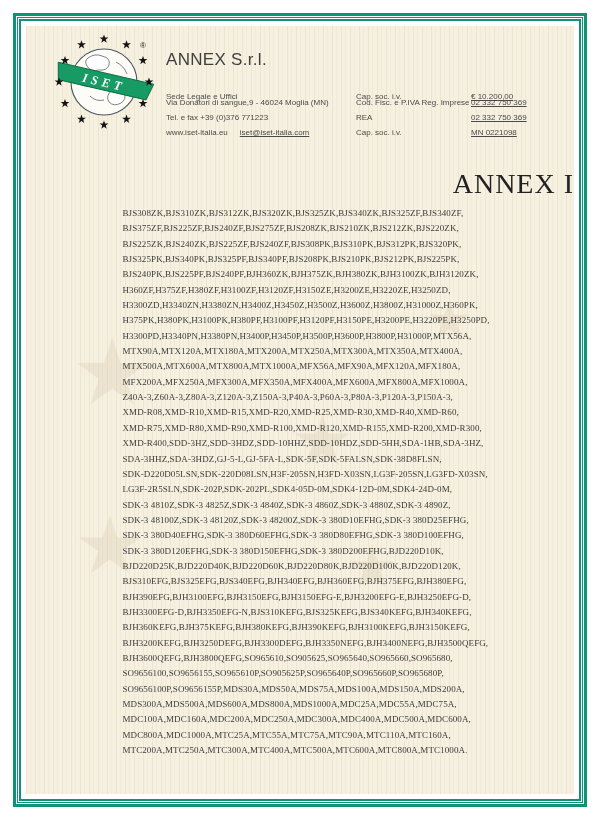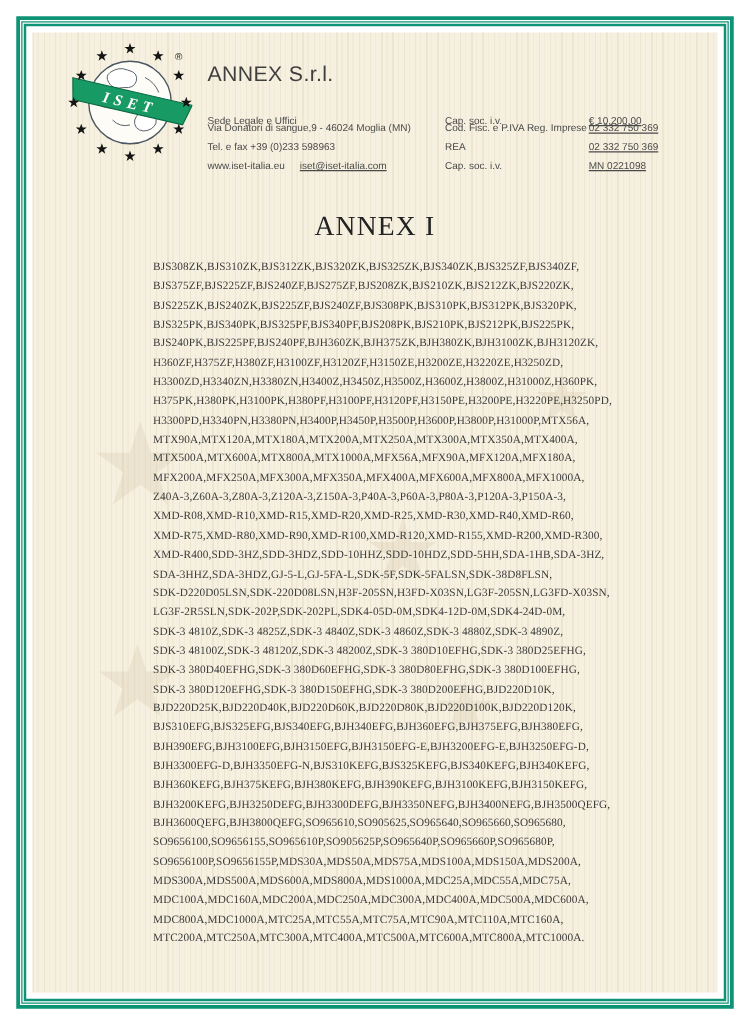--- a/index.html
+++ b/index.html
@@ -42,22 +42,22 @@
   .hline{position:absolute;font-size:8px;color:#4a4a4a;white-space:nowrap;}
   .addr{left:140px;}
   .r1{top:66px;} .r2{top:72px;} .r3{top:87px;} .r4{top:102px;}
   .reg-label{left:330px;}
   .reg-value{left:445px;text-decoration:underline;}
   .link{text-decoration:none;color:#4a4a4a;cursor:pointer;text-align:right;}
   .link.u{text-decoration:underline;margin-left:12px;}
 
   
   .annex-title{
-    position:absolute;left:0;right:0;top:142px;text-align:center;
-    font-family:"Liberation Serif",serif;font-size:22px;letter-spacing:1px;color:#222222;
+    position:absolute;left:0;right:0;top:142px;text-align:right;
+    font-family:"Liberation Serif",serif;font-size:28px;letter-spacing:1px;color:#222222;
   }
   .annex-body{position:absolute;left:0;right:0;top:180px;text-align:center;}
   .annex-inner{display:inline-block;text-align:left;padding-left:12px;}
   .annex-line{
     font-family:"Liberation Serif",serif;
     font-size:9px;line-height:15.35px;letter-spacing:0.1px;
     color:#3b3b3b;white-space:nowrap;
   }
 </style>
 </head>
@@ -110,21 +110,21 @@
                 <use href="#st" transform="translate(27.5,10.8)"></use>
               </g>
               <text x="86" y="14" font-size="8" fill="#222222">®</text>
             </svg>
           </div>
 
           <div class="company-name">ANNEX S.r.l.</div>
 
           <div class="hline addr r1">Sede Legale e Uffici</div>
           <div class="hline addr r2">Via Donatori di sangue,9 - 46024 Moglia (MN)</div>
-          <div class="hline addr r3">Tel. e fax +39 (0)233 598963</div>
+          <div class="hline addr r3">Tel. e fax +39 (0)376 771223</div>
           <div class="hline addr r4">
             <span class="link">www.iset-italia.eu</span><span class="link u">iset@iset-italia.com</span>
           </div>
 
           <div class="hline reg-label r1">Cap. soc. i.v.</div>
           <div class="hline reg-value r1">€ 10.200,00</div>
           <div class="hline reg-label r2">Cod. Fisc. e P.IVA Reg. Imprese</div>
           <div class="hline reg-value r2">02 332 750 369</div>
           <div class="hline reg-label r3">REA</div>
           <div class="hline reg-value r3">02 332 750 369</div>

